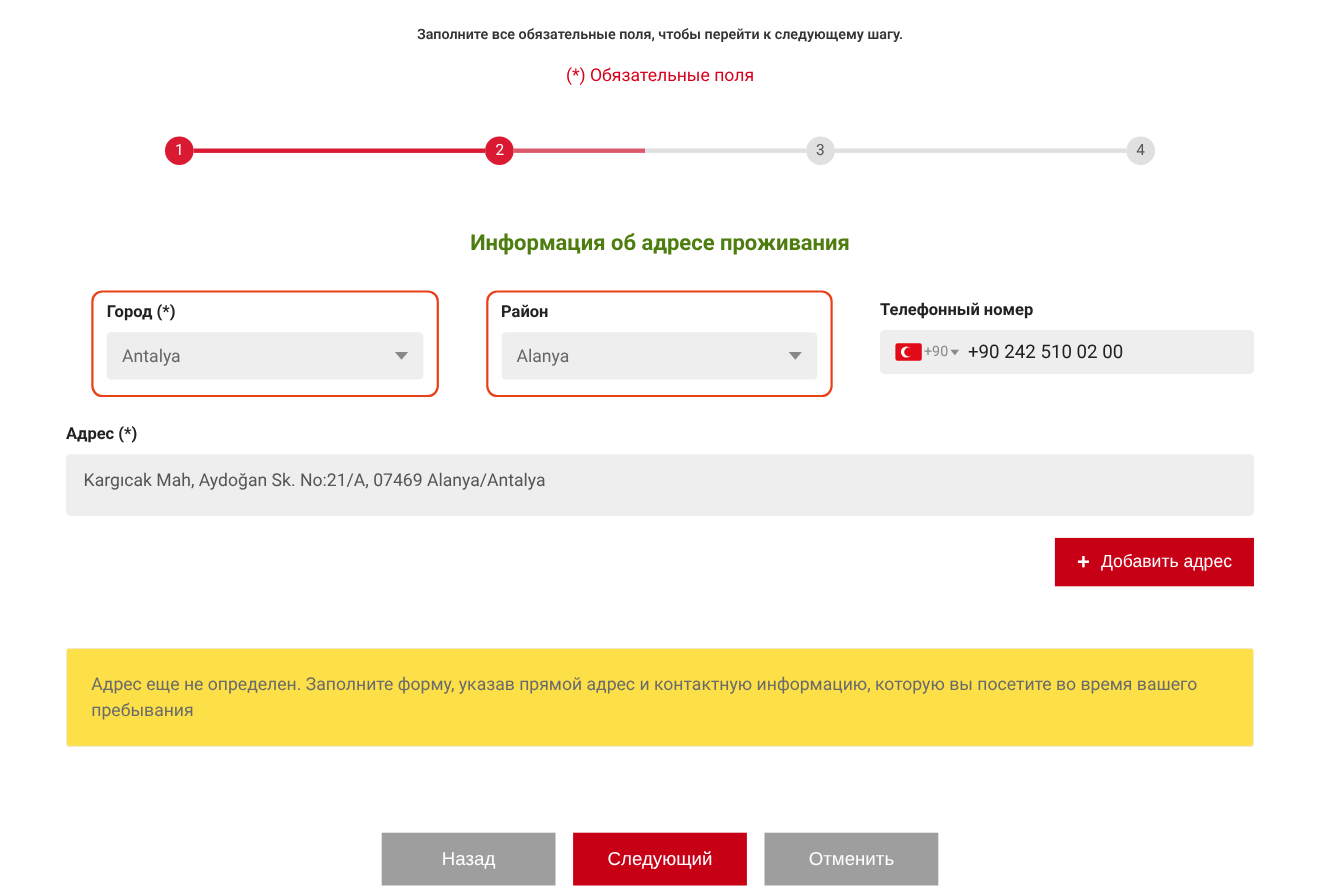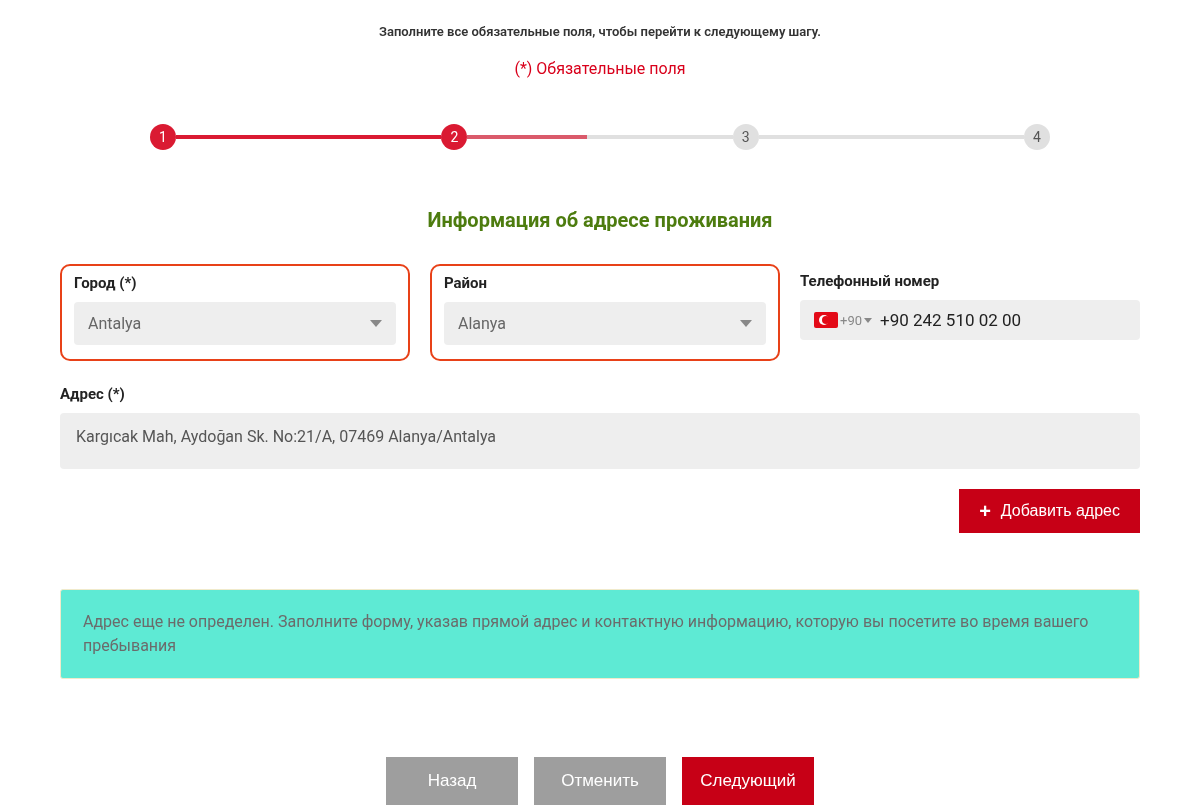--- a/index.html
+++ b/index.html
@@ -54,21 +54,21 @@
     font-weight: 700;
     color: #4d7c0f;
     margin-top: 58px;
   }
 
   .form-row {
     display: flex;
     gap: 20px;
     margin-top: 32px;
   }
-  .field-wrap { display: flex; flex-direction: column; }
+  .field-wrap { display: flex; flex-direction: column; margin-left: 23px; }
   .city-wrap, .district-wrap {
     flex: 1;
     border: 2px solid #e84118;
     border-radius: 10px;
     padding: 8px 12px 14px 12px;
   }
   .phone-wrap { width: 340px; padding-top: 8px; }
   .label {
     font-size: 15px;
     font-weight: 700;
@@ -152,21 +152,21 @@
     padding: 12px 20px;
     font-size: 16px;
     display: flex;
     align-items: center;
     gap: 10px;
     cursor: pointer;
   }
   .plus { font-size: 20px; font-weight: 700; line-height: 1; }
 
   .alert-box {
-    background: #5eead4;
+    background: #fde047;
     border: 1px solid #f0eacb;
     border-radius: 3px;
     padding: 20px 22px;
     margin-top: 56px;
     color: #6b6b6b;
     font-size: 16px;
     line-height: 1.5;
   }
 
   .footer-btns {
@@ -178,21 +178,21 @@
     justify-content: center;
     gap: 16px;
     padding-bottom: 6px;
   }
   .btn {
     border: none;
     padding: 14px 0;
     font-size: 17px;
     color: #fff;
     cursor: pointer;
-    width: 132px;
+    width: 158px;
     text-align: center;
   }
   .btn-grey { background: #9e9e9e; }
   .btn-red { background: #c70016; }
 </style>
 </head>
 <body>
 
 <div class="container">
   <div class="instr">Заполните все обязательные поля, чтобы перейти к следующему шагу.</div>
@@ -246,15 +246,15 @@
       <span class="plus">+</span>
       <span>Добавить адрес</span>
     </button>
   </div>
 
   <div class="alert-box">Адрес еще не определен. Заполните форму, указав прямой адрес и контактную информацию, которую вы посетите во время вашего пребывания</div>
 </div>
 
 <div class="footer-btns">
   <button class="btn btn-grey">Назад</button>
+  <button class="btn btn-red">Следующий</button>
   <button class="btn btn-grey">Отменить</button>
-  <button class="btn btn-red">Следующий</button>
 </div>
 
 </body></html>

